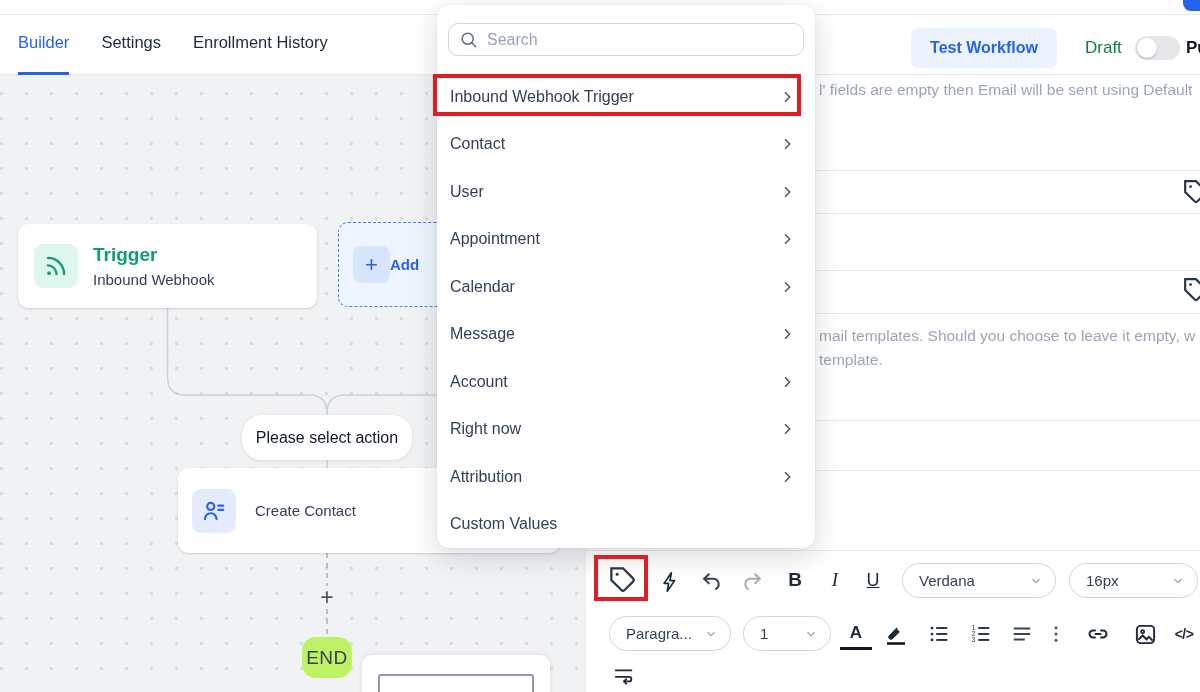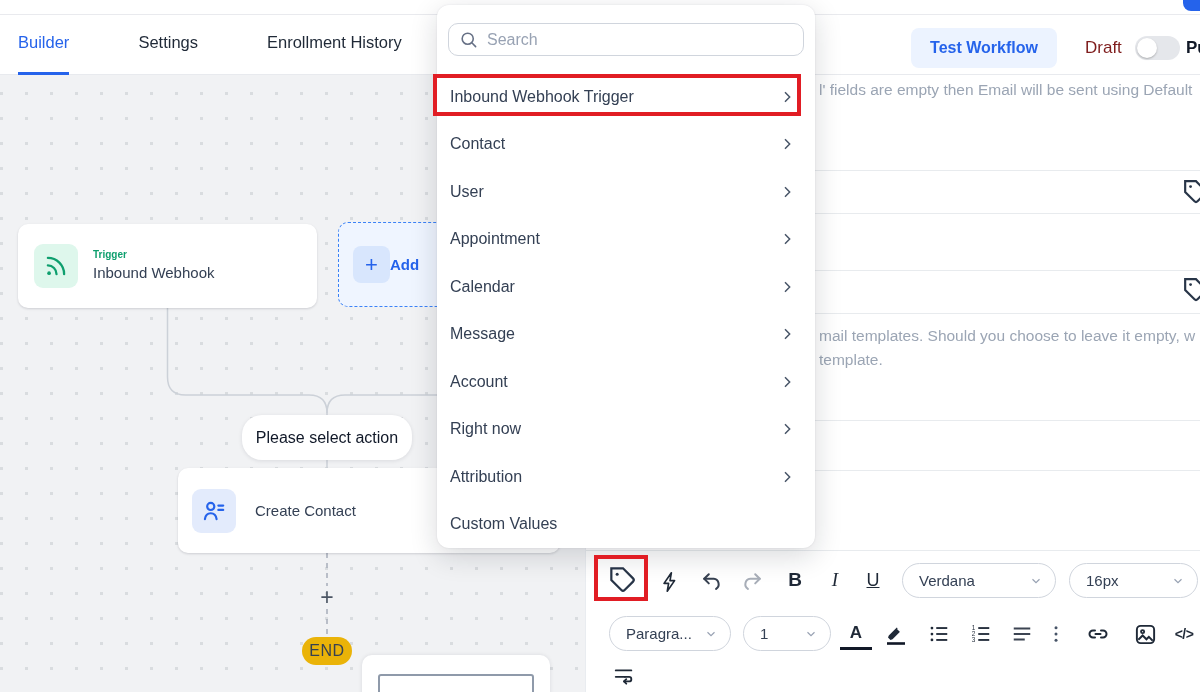--- a/index.html
+++ b/index.html
@@ -13,42 +13,42 @@
     background-size:25px 25px; background-position:14px 6px; }
   .connectors { position:absolute; left:0; top:0; z-index:1; pointer-events:none; }
 
   .node { position:absolute; background:#fff; border-radius:10px; z-index:2;
     box-shadow:0 1px 3px rgba(16,24,40,.10), 0 1px 2px rgba(16,24,40,.06);
     display:flex; align-items:center; }
   .node-icon { width:44px; height:44px; border-radius:9px; display:flex; align-items:center; justify-content:center; flex:0 0 auto; }
   .trigger-node { left:18px; top:224px; width:299px; height:84px; padding-left:16px; }
   .trigger-icon { background:#def7ec; }
   .trigger-texts { margin-left:15px; line-height:1.45; }
-  .trigger-title { color:#0e9f6e; font-size:10px; font-weight:bold; }
+  .trigger-title { color:#0e9f6e; font-size:19px; font-weight:bold; }
   .trigger-sub { color:#344054; font-size:15px; }
 
   .add-trigger { position:absolute; left:338px; top:222px; width:192px; height:85px; z-index:2;
     background:#eff5ff; border:1.5px dashed #3b82f6; border-radius:10px;
     display:flex; align-items:center; padding-left:14px; }
   .add-plus { width:37px; height:37px; background:#d8e6fd; border-radius:8px; color:#2563eb;
     font-size:22px; font-weight:500; display:flex; align-items:center; justify-content:center; }
   .add-label { color:#2563eb; font-size:15px; font-weight:bold; }
 
   .select-action { position:absolute; left:242px; top:415px; width:170px; height:45px; z-index:2;
     background:#fff; border-radius:20px; box-shadow:0 1px 4px rgba(16,24,40,.10);
     display:flex; align-items:center; justify-content:center; color:#101828; font-size:16px; }
 
   .action-node { left:178px; top:468px; width:382px; height:85px; padding-left:14px; }
   .action-icon { background:#e3ebfc; }
   .action-label { margin-left:19px; color:#344054; font-size:15px; }
 
   .canvas-plus { position:absolute; left:316px; top:585px; width:22px; height:24px; z-index:2;
     color:#4b5563; font-size:23px; font-weight:300; text-align:center; line-height:24px; }
-  .end-pill { position:absolute; left:302px; top:637px; width:50px; height:28px; z-index:2;
-    background:#eab308; border-radius:14px; color:#374151; font-size:16px; letter-spacing:.5px;
+  .end-pill { position:absolute; left:302px; top:637px; width:50px; height:41px; z-index:2;
+    background:#bef264; border-radius:14px; color:#374151; font-size:19px; letter-spacing:.5px;
     display:flex; align-items:center; justify-content:center; }
   .bottom-card { position:absolute; left:362px; top:655px; width:188px; height:60px; z-index:2;
     background:#fff; border-radius:10px 10px 0 0; box-shadow:0 0 4px rgba(16,24,40,.10); }
   .bottom-card-inner { position:absolute; left:16px; top:19px; width:156px; height:40px;
     border:2px solid #8f9aaa; border-radius:3px; background:#fff; }
 
   
   .drawer { position:absolute; left:585px; top:75px; width:615px; height:617px; background:#fff;
     border-left:1px solid #e9ecf0; z-index:3; overflow:hidden; }
   .d-border { position:absolute; left:0; right:0; height:1px; background:#e8ebee; }
@@ -66,28 +66,28 @@
   .select-pill { position:absolute; height:35px; border:1px solid #d0d5dd; border-radius:18px;
     background:#fff; display:flex; align-items:center; justify-content:space-between;
     padding:0 12px 0 16px; color:#344054; font-size:15px; cursor:pointer; }
   .select-pill .chev { color:#98a2b3; margin-left:8px; display:flex; }
   .code-btn { font-size:14px; font-weight:bold; letter-spacing:-.5px; }
 
   
   .header { position:absolute; left:0; top:0; width:1200px; height:75px; background:#fff; z-index:4;
     border-bottom:1px solid #e8eaee; }
   .header-topline { position:absolute; left:0; top:14px; width:100%; height:1px; background:#e9eaee; }
-  .tabs { position:absolute; left:18px; top:15px; height:60px; display:flex; gap:69px; }
+  .tabs { position:absolute; left:18px; top:15px; height:60px; display:flex; gap:32px; }
   .tab { display:flex; align-items:center; height:100%; font-size:16.5px; color:#1f2937;
     cursor:pointer; border-bottom:3px solid transparent; padding-bottom:2px; }
   .tab.active { color:#2563eb; border-bottom-color:#2563eb; }
   .test-workflow { position:absolute; left:911px; top:28px; width:146px; height:40px;
     background:#ecf3ff; color:#2563eb; font-size:16px; font-weight:600; border:none;
     border-radius:8px; cursor:pointer; }
-  .draft-label { position:absolute; left:1085px; top:38px; font-size:17px; color:#7f1d1d; }
+  .draft-label { position:absolute; left:1085px; top:38px; font-size:17px; color:#15803d; }
   .toggle { position:absolute; left:1135px; top:36px; width:45px; height:24px; background:#e5e7eb;
     border-radius:12px; cursor:pointer; }
   .toggle-knob { position:absolute; left:2px; top:2px; width:20px; height:20px; background:#fff;
     border-radius:50%; box-shadow:0 1px 2px rgba(0,0,0,.25); }
   .publish-label { position:absolute; left:1186px; top:38px; font-size:17px; font-weight:600; color:#111827; white-space:nowrap; }
   .corner-btn { position:absolute; left:1183px; top:-8px; width:34px; height:19px; background:#2563eb;
     border-radius:8px; z-index:6; border:none; }
 
   
   .dropdown { position:absolute; left:437px; top:5px; width:378px; height:543px; background:#fff;

